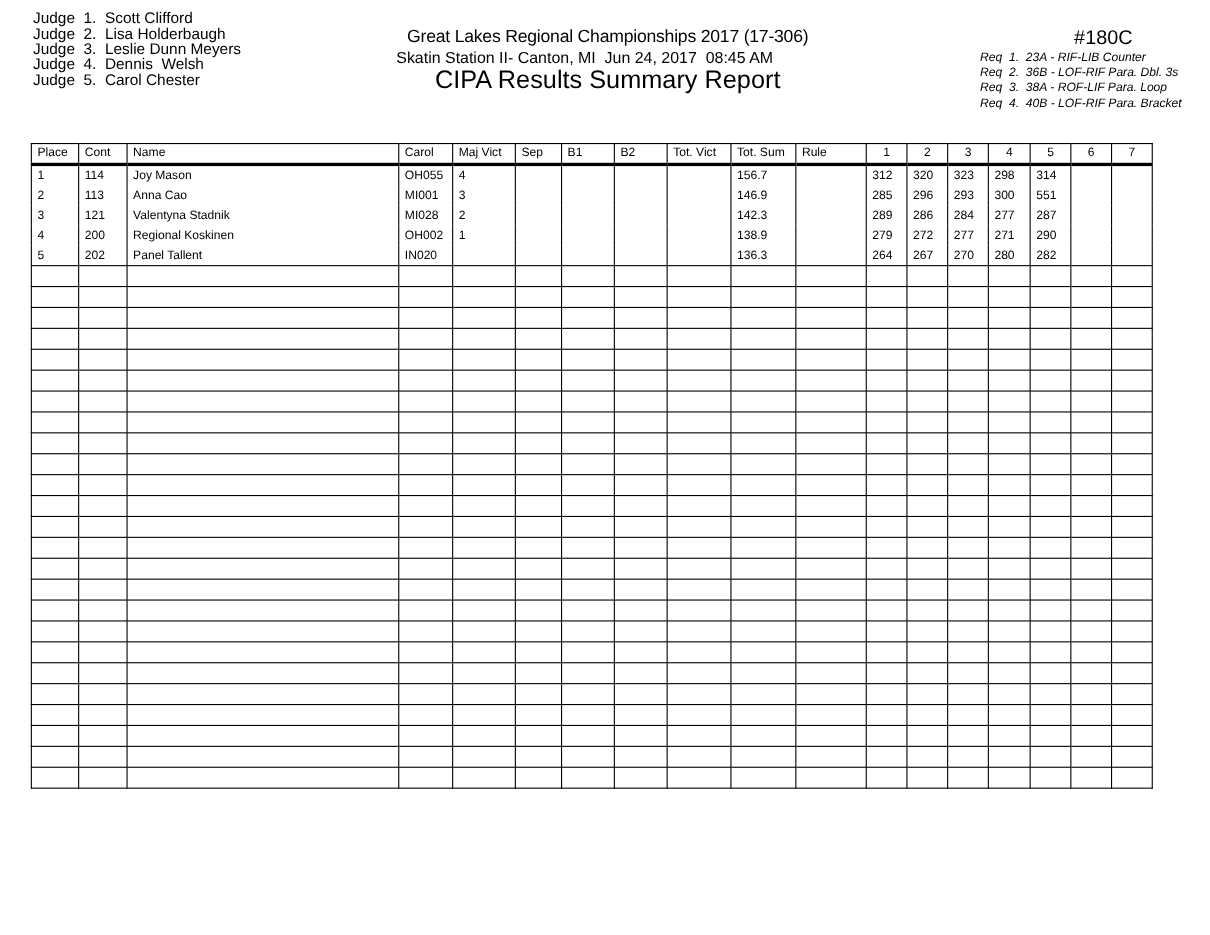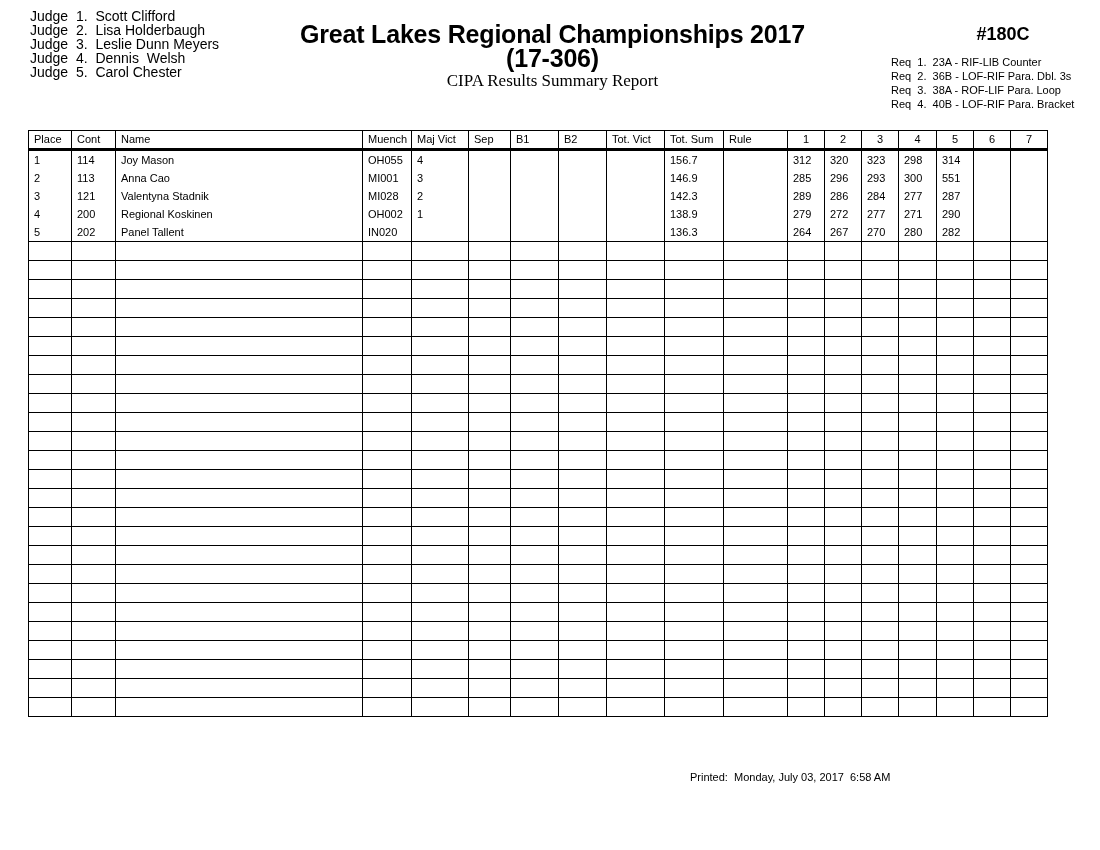--- a/index.html
+++ b/index.html
@@ -10,30 +10,30 @@
   }
   .judges {
     position: absolute; left: 30px; top: 9px;
     font-size: 14px; line-height: 14px;
   }
   .judges .row { white-space: pre; }
   .title-block {
     position: absolute; left: 300px; top: 22px; width: 505px;
     text-align: center;
   }
-  .event-title { font-size: 25px; font-weight: bold; line-height: 24px; letter-spacing: -0.2px; }
+  .event-title { font-size: 16px; font-weight: normal; line-height: 24px; letter-spacing: -0.2px; }
   .event-sub { font-size: 14.5px; line-height: 15px; white-space: pre; padding-left: 0; margin-left: -42px; }
   .category-title { font-size: 19.5px; font-weight: bold; line-height: 26px; margin-top: 1px; }
-  .report-title { font-size: 17px; line-height: 22px; font-family: Liberation Serif, serif; }
+  .report-title { font-size: 23px; line-height: 22px; }
   .req-block {
     position: absolute; left: 891px; top: 24px; width: 210px;
     font-size: 11px; line-height: 14px;
   }
-  .req-block .num { text-align: center; font-size: 18px; font-weight: bold; line-height: 20px; padding-left: 14px; margin-bottom: 11px; }
-  .req-block .row { white-space: pre; }
+  .req-block .num { text-align: center; font-size: 18px; font-weight: normal; line-height: 20px; padding-left: 14px; margin-bottom: 1px; }
+  .req-block .row { white-space: pre; font-style: italic; }
 
   table.results {
     position: absolute; left: 28px; top: 130px;
     border-collapse: collapse; table-layout: fixed;
     font-size: 11px;
   }
   table.results th, table.results td {
     border-left: 1.5px solid #000; border-right: 1.5px solid #000;
     padding: 0 0 0 5px; height: 18px; line-height: 18px;
     overflow: hidden; white-space: nowrap; font-weight: normal; text-align: left;
@@ -62,20 +62,21 @@
 <div class="judges">
   <div class="row">Judge  1.  Scott Clifford</div>
   <div class="row">Judge  2.  Lisa Holderbaugh</div>
   <div class="row">Judge  3.  Leslie Dunn Meyers</div>
   <div class="row">Judge  4.  Dennis  Welsh</div>
   <div class="row">Judge  5.  Carol Chester</div>
 </div>
 
 <div class="title-block">
   <div class="event-title">Great Lakes Regional Championships 2017 (17-306)</div>
+  <div class="event-sub">Skatin Station II- Canton, MI  Jun 24, 2017  08:45 AM</div>
   <div class="report-title">CIPA Results Summary Report</div>
 </div>
 
 <div class="req-block">
   <div class="num">#180C</div>
   <div class="row">Req  1.  23A - RIF-LIB Counter</div>
   <div class="row">Req  2.  36B - LOF-RIF Para. Dbl. 3s</div>
   <div class="row">Req  3.  38A - ROF-LIF Para. Loop</div>
   <div class="row">Req  4.  40B - LOF-RIF Para. Bracket</div>
 </div>
@@ -99,21 +100,21 @@
       <col style="width:38px">
     <col style="width:37px">
       <col style="width:37px">
       <col style="width:37px">
   </colgroup>
   <thead>
     <tr>
       <th>Place</th>
       <th>Cont</th>
       <th>Name</th>
-      <th>Muench</th>
+      <th>Carol</th>
       <th>Maj Vict</th>
       <th>Sep</th>
       <th>B1</th>
       <th>B2</th>
       <th>Tot. Vict</th>
       <th>Tot. Sum</th>
       <th>Rule</th>
       <th class="num-col">1</th>
       <th class="num-col">2</th>
       <th class="num-col">3</th>
@@ -721,14 +722,13 @@
         <td></td>
         <td></td>
         <td></td>
         <td></td>
         <td></td>
       </tr>
     </tbody>
 </table>
 
 <div class="footer">
-  <div>Printed:  Monday, July 03, 2017  6:58 AM</div>
 </div>
 
 </body></html>

